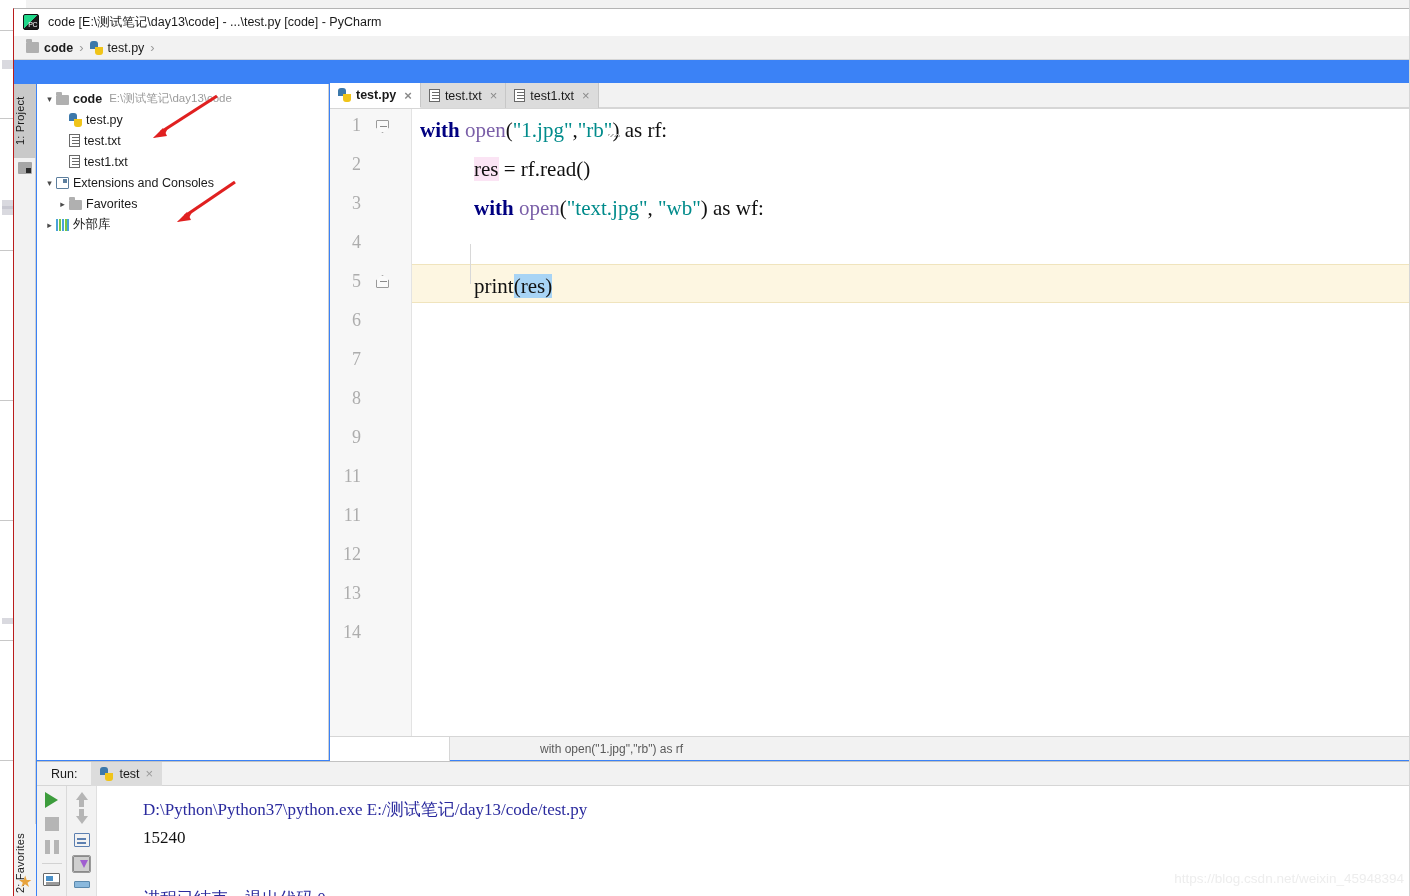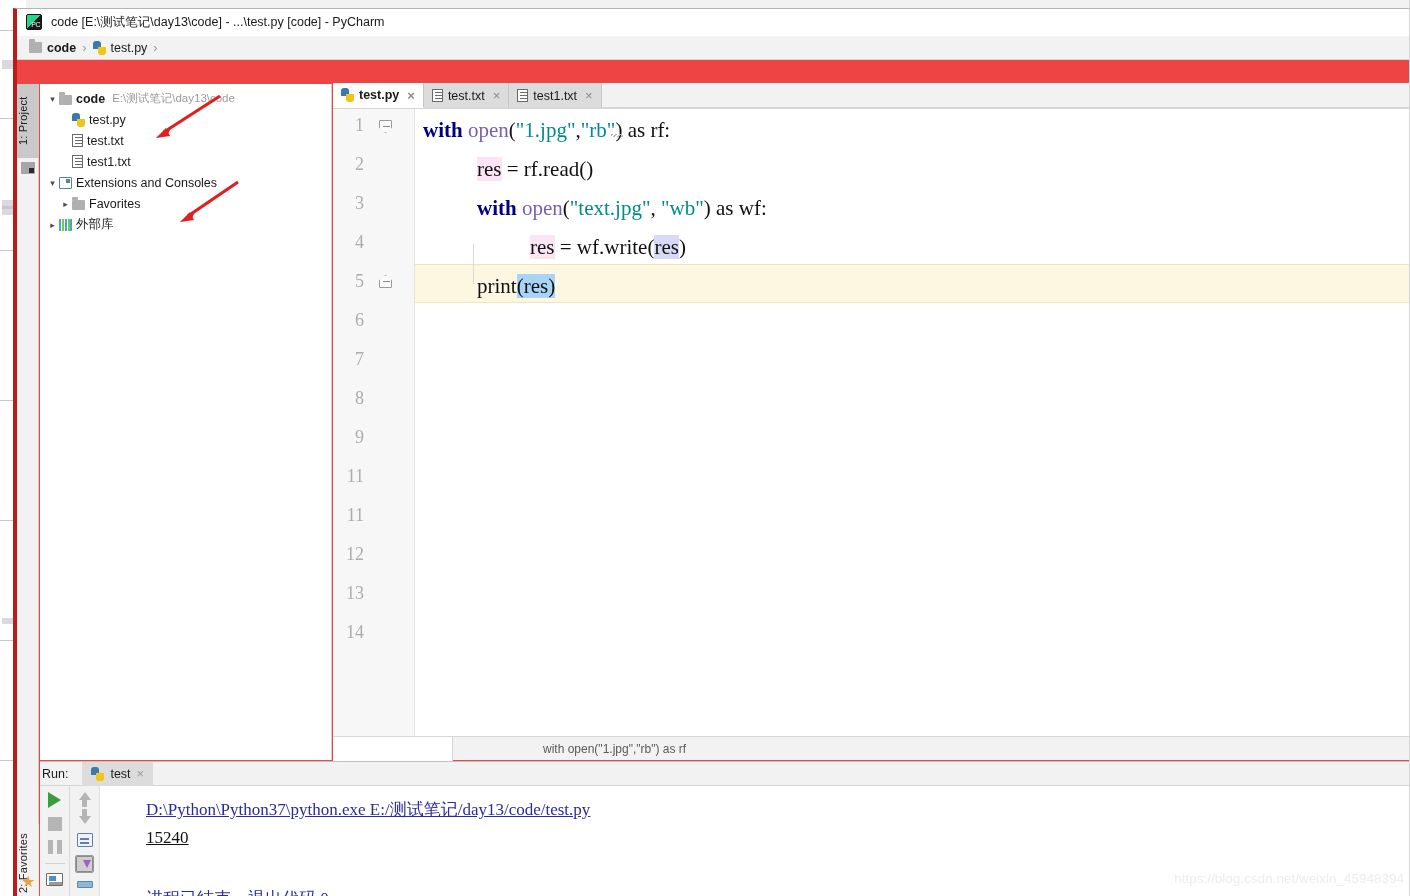--- a/index.html
+++ b/index.html
@@ -25,22 +25,22 @@
   }
   .desktop-smudge {
     position: absolute; left: 2px; width: 16px; height: 9px;
     background: #b9b9c4; opacity: .55;
   }
 
   
   .window {
     position: absolute; left: 13px; top: 8px;
     width: 1397px; height: 888px;
-    background: #ef4444;
-    border-left: 4px solid #b91c1c;
+    background: #3b82f6;
+    border-left: 1px solid #b91c1c;
     border-top: 1px solid #b4b4b4;
   }
 
   
   .titlebar {
     height: 27px; background: #ffffff;
     display: flex; align-items: center; padding-left: 9px;
     border-bottom: 1px solid #ffffff;
   }
   .pc-icon {
@@ -319,21 +319,21 @@
 
   
   .run-panel {
     position: absolute; left: 23px; top: 677px; width: 1374px; height: 136px;
     background: #ffffff; border-top: 1px solid #c2c2c2;
   }
   .run-header {
     height: 24px; background: #f2f2f2; display:flex; align-items:center;
     border-bottom: 1px solid #d6d6d6;
   }
-  .run-label { font-size:12.5px; color:#1a1a1a; margin-left: 2px; }
+  .run-label { font-size:12.5px; color:#1a1a1a; margin-left: 14px; }
   .run-tab {
     height: 24px; margin-left: 14px; padding: 0 9px; background:#dcdcdc;
     display:flex; align-items:center; gap:6px; font-size:12.5px; color:#1a1a1a;
   }
   .run-tab .x { color:#9a9a9a; font-size:13px; }
 
   .run-body { display:flex; height: 112px; }
   .run-tools {
     width: 60px; background:#f2f2f2; border-right:1px solid #e0e0e0;
     display:flex; flex:0 0 60px;
@@ -369,21 +369,21 @@
   .ri-console::before{content:"";position:absolute;left:1.5px;top:1.5px;width:7px;height:5px;background:#4a90c8;}
   .ri-console::after{content:"";position:absolute;left:1.5px;top:8px;width:13px;height:3px;background:#9a9a9a;}
   .ri-print {
     width:16px;height:7px;background:#8ab8dc;border:1px solid #5a88ac;border-radius:1px;
   }
   .run-console {
     flex:1; position:relative; background:#ffffff; overflow:hidden;
     font-family:"Liberation Serif", serif;
   }
   .rc-line {
-    position:absolute; left:46px; font-size:17px; color:#2b2b9e; white-space:pre;text-decoration:underline;
+    position:absolute; left:46px; font-size:17px; color:#2b2b9e; white-space:pre;
   }
   .rc-line.out { color:#111; }
 
   
   .watermark {
     position:absolute; right: 6px; bottom: 10px;
     font-size: 13.5px; color:#ededed; white-space:nowrap;
     font-family:"Liberation Sans", sans-serif;
   }
   .right-edge {
@@ -560,21 +560,20 @@
 
             <div class="indent-guide" style="left:58px; top:135px; height:40px;"></div>
 
             <div class="code-line" style="top:2px; left:8px;"><span class="kw">with</span><span class="plain"> </span><span class="fn">open</span><span class="plain">(</span><span class="str">"1.jpg"</span><span class="plain">,</span><span class="str">"rb"</span><span class="plain">)</span><span class="plain"> as rf:</span></div>
             <div class="squiggle" style="left:196px; top:25px; width:12px;"></div>
 
             <div class="code-line" style="top:41px; left:62px;"><span class="plain hi-pink">res</span><span class="plain"> = rf.read()</span></div>
 
             <div class="code-line" style="top:80px; left:62px;"><span class="kw">with</span><span class="plain"> </span><span class="fn">open</span><span class="plain">(</span><span class="str">"text.jpg"</span><span class="plain">, </span><span class="str">"wb"</span><span class="plain">)</span><span class="plain"> as wf:</span></div>
 
-            <div class="code-line" style="top:119px; left:115px;"><span class="plain hi-pink">res</span><span class="plain"> = wf.write(</span><span class="plain hi-blue">res</span><span class="plain">)</span></div>
 
             <div class="code-line" style="top:158px; left:62px;"><span class="plain">print</span><span class="plain hi-sel">(res)</span></div>
           </div>
         </div>
 
         <div class="editor-status">
           <div class="es-left"></div>
           <div class="es-text">with open("1.jpg","rb") as rf</div>
         </div>
       </div>

